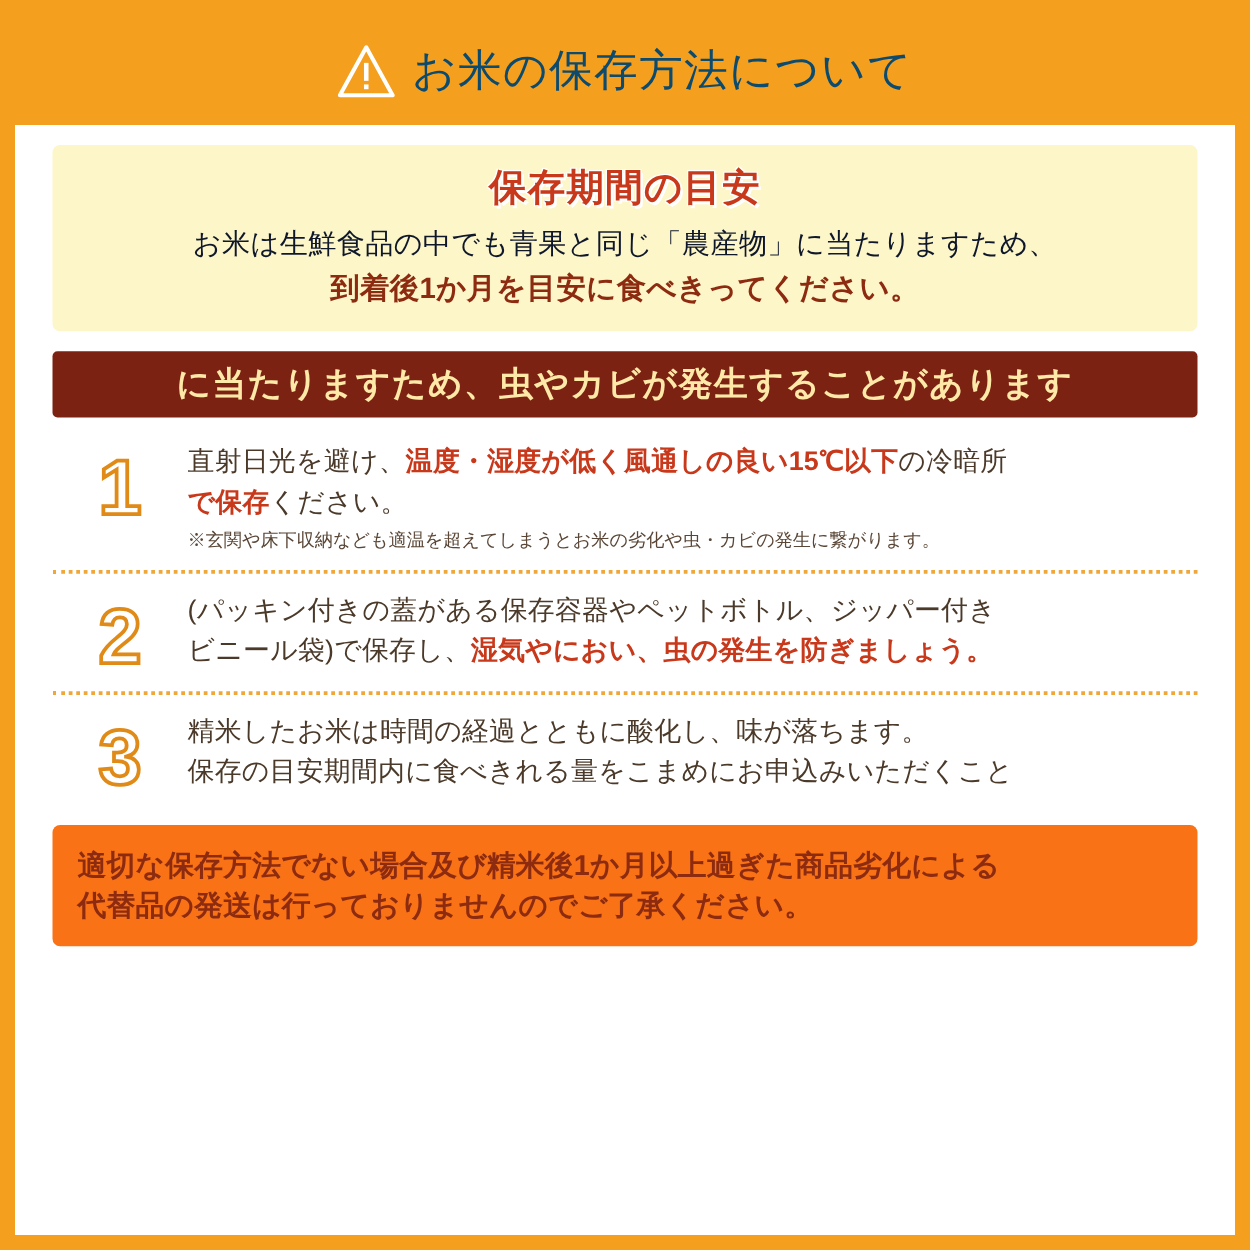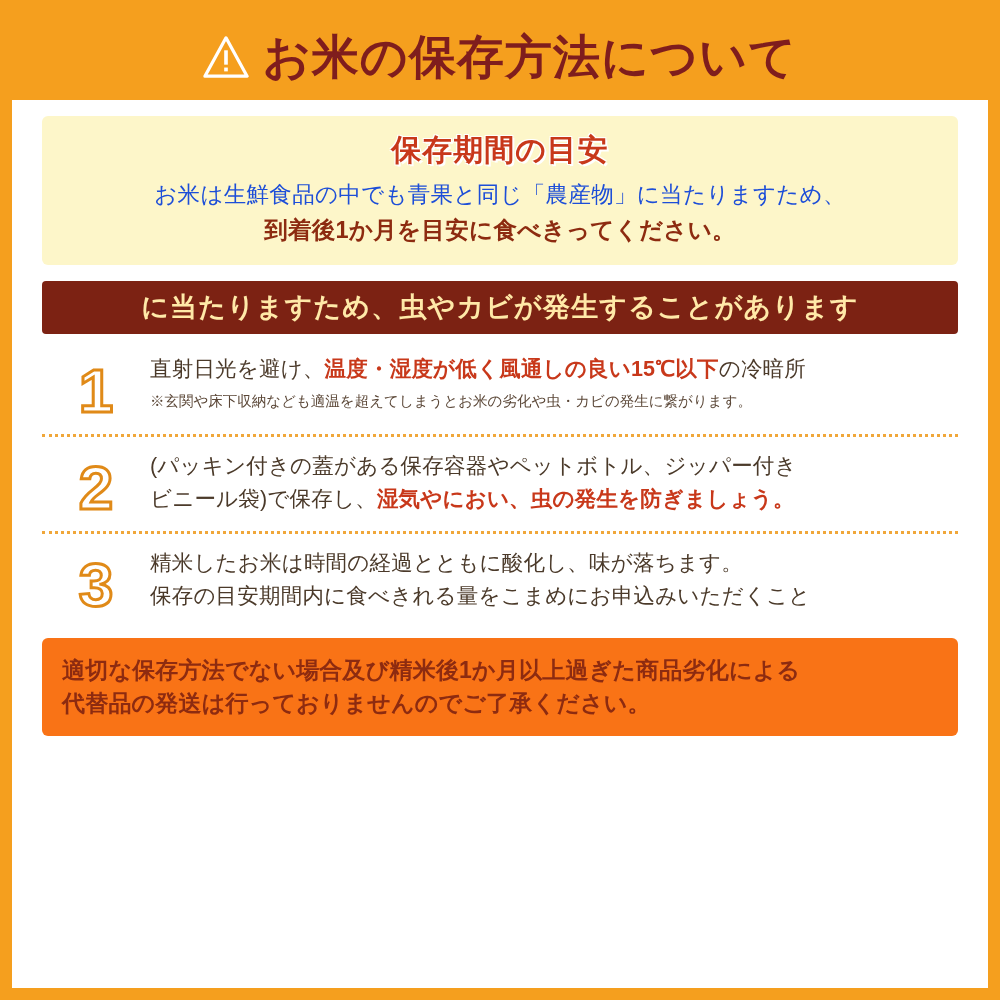--- a/index.html
+++ b/index.html
@@ -42,23 +42,23 @@
     gap: 14px;
     box-sizing: border-box;
   }
   .warn-icon {
     width: 46px;
     height: 46px;
     flex: 0 0 auto;
     margin-top: 2px;
   }
   .header-title {
-    color: #7f1d1d;
-    font-size: 47px;
-    font-weight: bold;
+    color: #0c4a6e;
+    font-size: 35px;
+    font-weight: normal;
     letter-spacing: 1px;
     line-height: 1;
     white-space: nowrap;
   }
 
   
   .period-box {
     width: 916px;
     margin-top: 16px;
     background: #fdf6c9;
@@ -69,21 +69,21 @@
   }
   .period-title {
     color: #c8381a;
     font-size: 30px;
     font-weight: bold;
     letter-spacing: 1px;
     text-shadow: 2px 2px 0 #ffffff, -1px -1px 0 #ffffff, 1px -1px 0 #ffffff, -1px 1px 0 #ffffff;
     margin-bottom: 8px;
   }
   .period-line {
-    color: #1d4ed8;
+    color: #0f172a;
     font-size: 22.5px;
     line-height: 1.42;
     letter-spacing: 0.3px;
   }
   .period-line.strong {
     color: #8d2b10;
     font-weight: bold;
     font-size: 23.5px;
     margin-top: 3px;
   }
@@ -197,20 +197,21 @@
     <div class="banner">
       <div class="banner-text">に当たりますため、虫やカビが発生することがあります</div>
     </div>
 
     <div class="steps">
 
       <div class="step">
         <div class="step-num">1</div>
         <div class="step-body">
           <p><span>直射日光を避け、</span><span class="hl">温度・湿度が低く風通しの良い15℃以下</span><span>の冷暗所</span></p>
+          <p><span class="hl">で保存</span><span>ください。</span></p>
           <div class="note">※玄関や床下収納なども適温を超えてしまうとお米の劣化や虫・カビの発生に繋がります。</div>
         </div>
       </div>
 
       <div class="step">
         <div class="step-num">2</div>
         <div class="step-body">
           <p>(パッキン付きの蓋がある保存容器やペットボトル、ジッパー付き</p>
           <p><span>ビニール袋)で保存し、</span><span class="hl">湿気やにおい、虫の発生を防ぎましょう。</span></p>
         </div>

